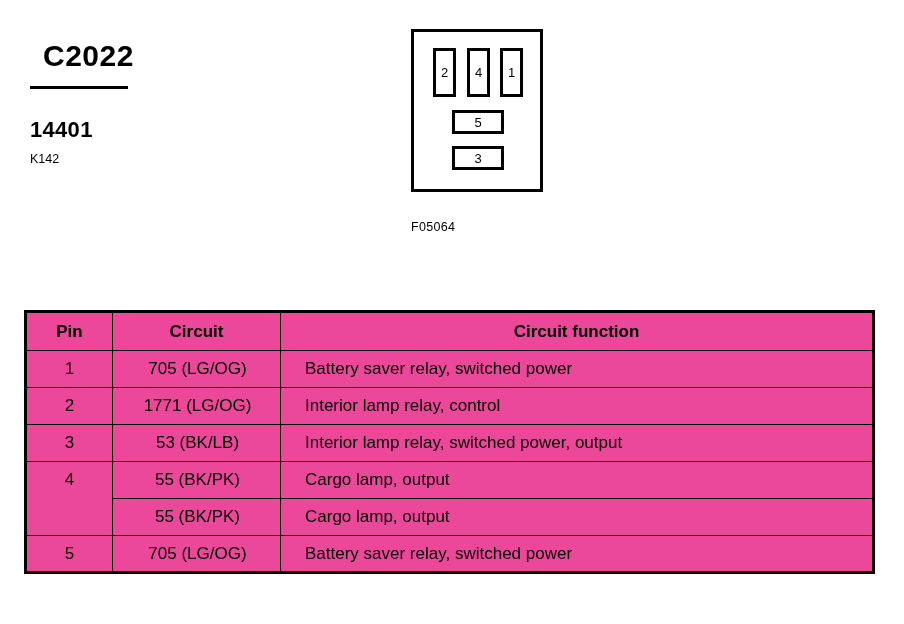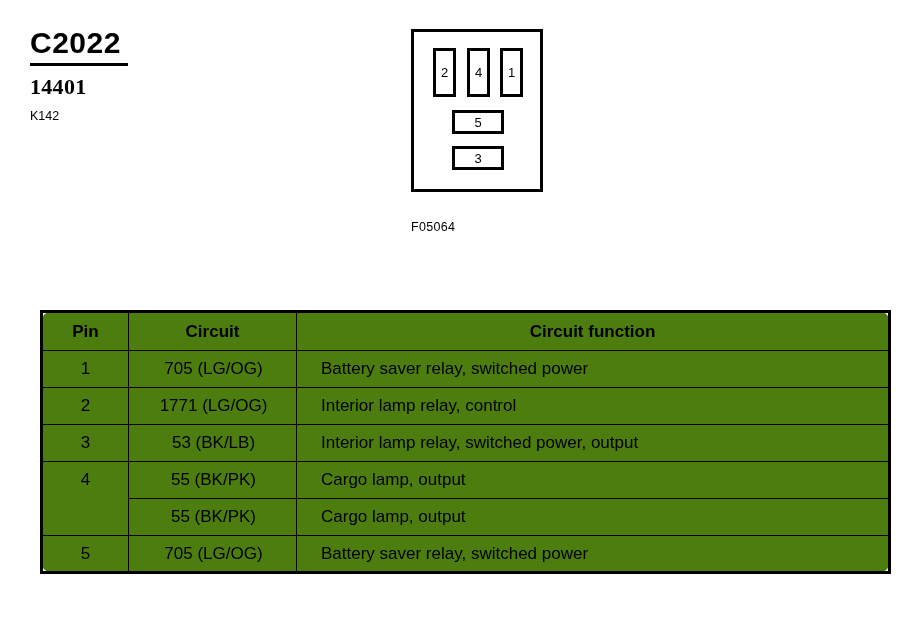--- a/index.html
+++ b/index.html
@@ -23,35 +23,34 @@
     position: absolute;
     left: 30px;
     top: 26px;
     width: 330px;
   }
   #connector-id {
     font-size: 30px;
     font-weight: bold;
     letter-spacing: 0.5px;
     line-height: 34px;
-    margin: 0;
+    margin: 13px;
   }
   #connector-id-underline {
     width: 98px;
     height: 3px;
     background: #000;
     margin-top: 3px;
   }
   #part-number {
     font-size: 22px;
     font-weight: bold;
     line-height: 26px;
-    margin-top: 8px;
+    margin-top: 28px;
     letter-spacing: 0.3px;
-    font-family: Liberation Serif, serif;
   }
   #component-code {
     font-size: 12.5px;
     line-height: 17px;
     margin-top: 8px;
   }
   #component-name {
     font-size: 12.5px;
     line-height: 17px;
     margin-top: 1px;
@@ -106,27 +105,26 @@
     top: 220px;
     width: 132px;
     text-align: left;
     font-size: 12.5px;
     letter-spacing: 0.3px;
   }
 
   
   #pin-table {
     position: absolute;
-    left: 40px;
+    left: 24px;
     top: 310px;
     width: 848px;
     border-collapse: collapse;
     table-layout: fixed;
-    background: #4d7c0f;
-    border-radius: 15px;
+    background: #ec4899;
   }
   #pin-table col.col-pin      { width: 87px; }
   #pin-table col.col-circuit  { width: 168px; }
   #pin-table col.col-function { width: 593px; }
 
   #pin-table th,
   #pin-table td {
     border: 1px solid #000;
     height: 37px;
     padding: 0 6px;

